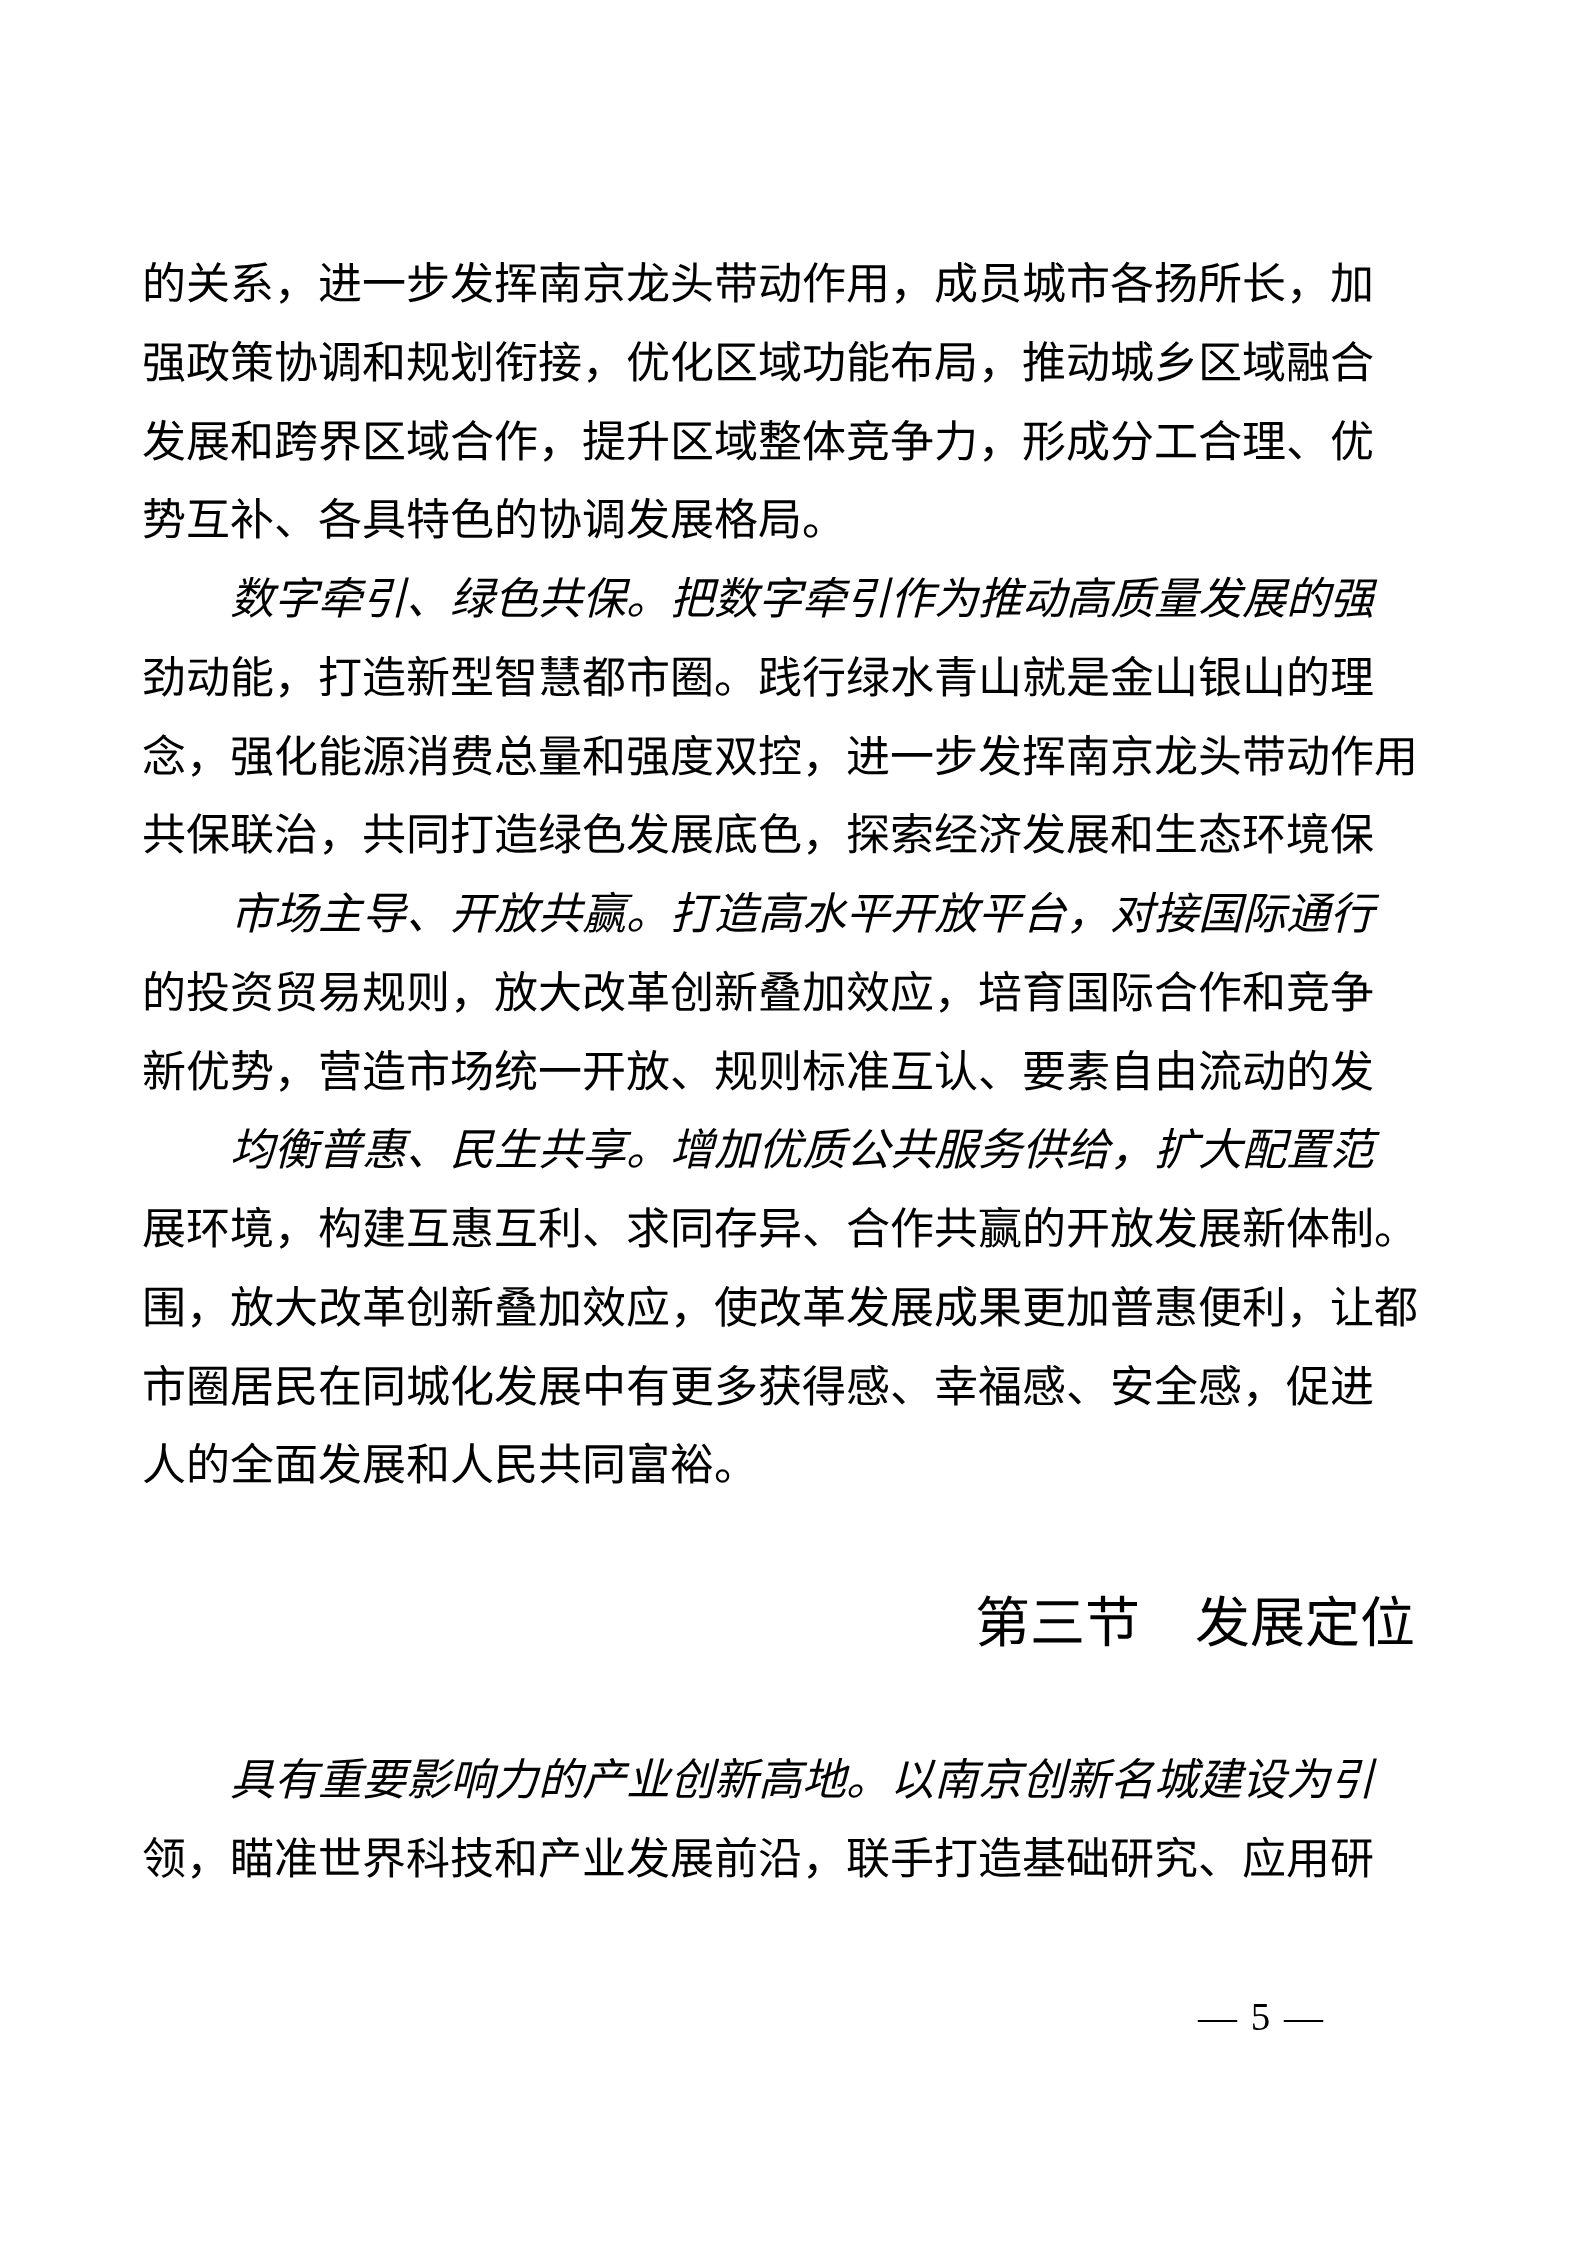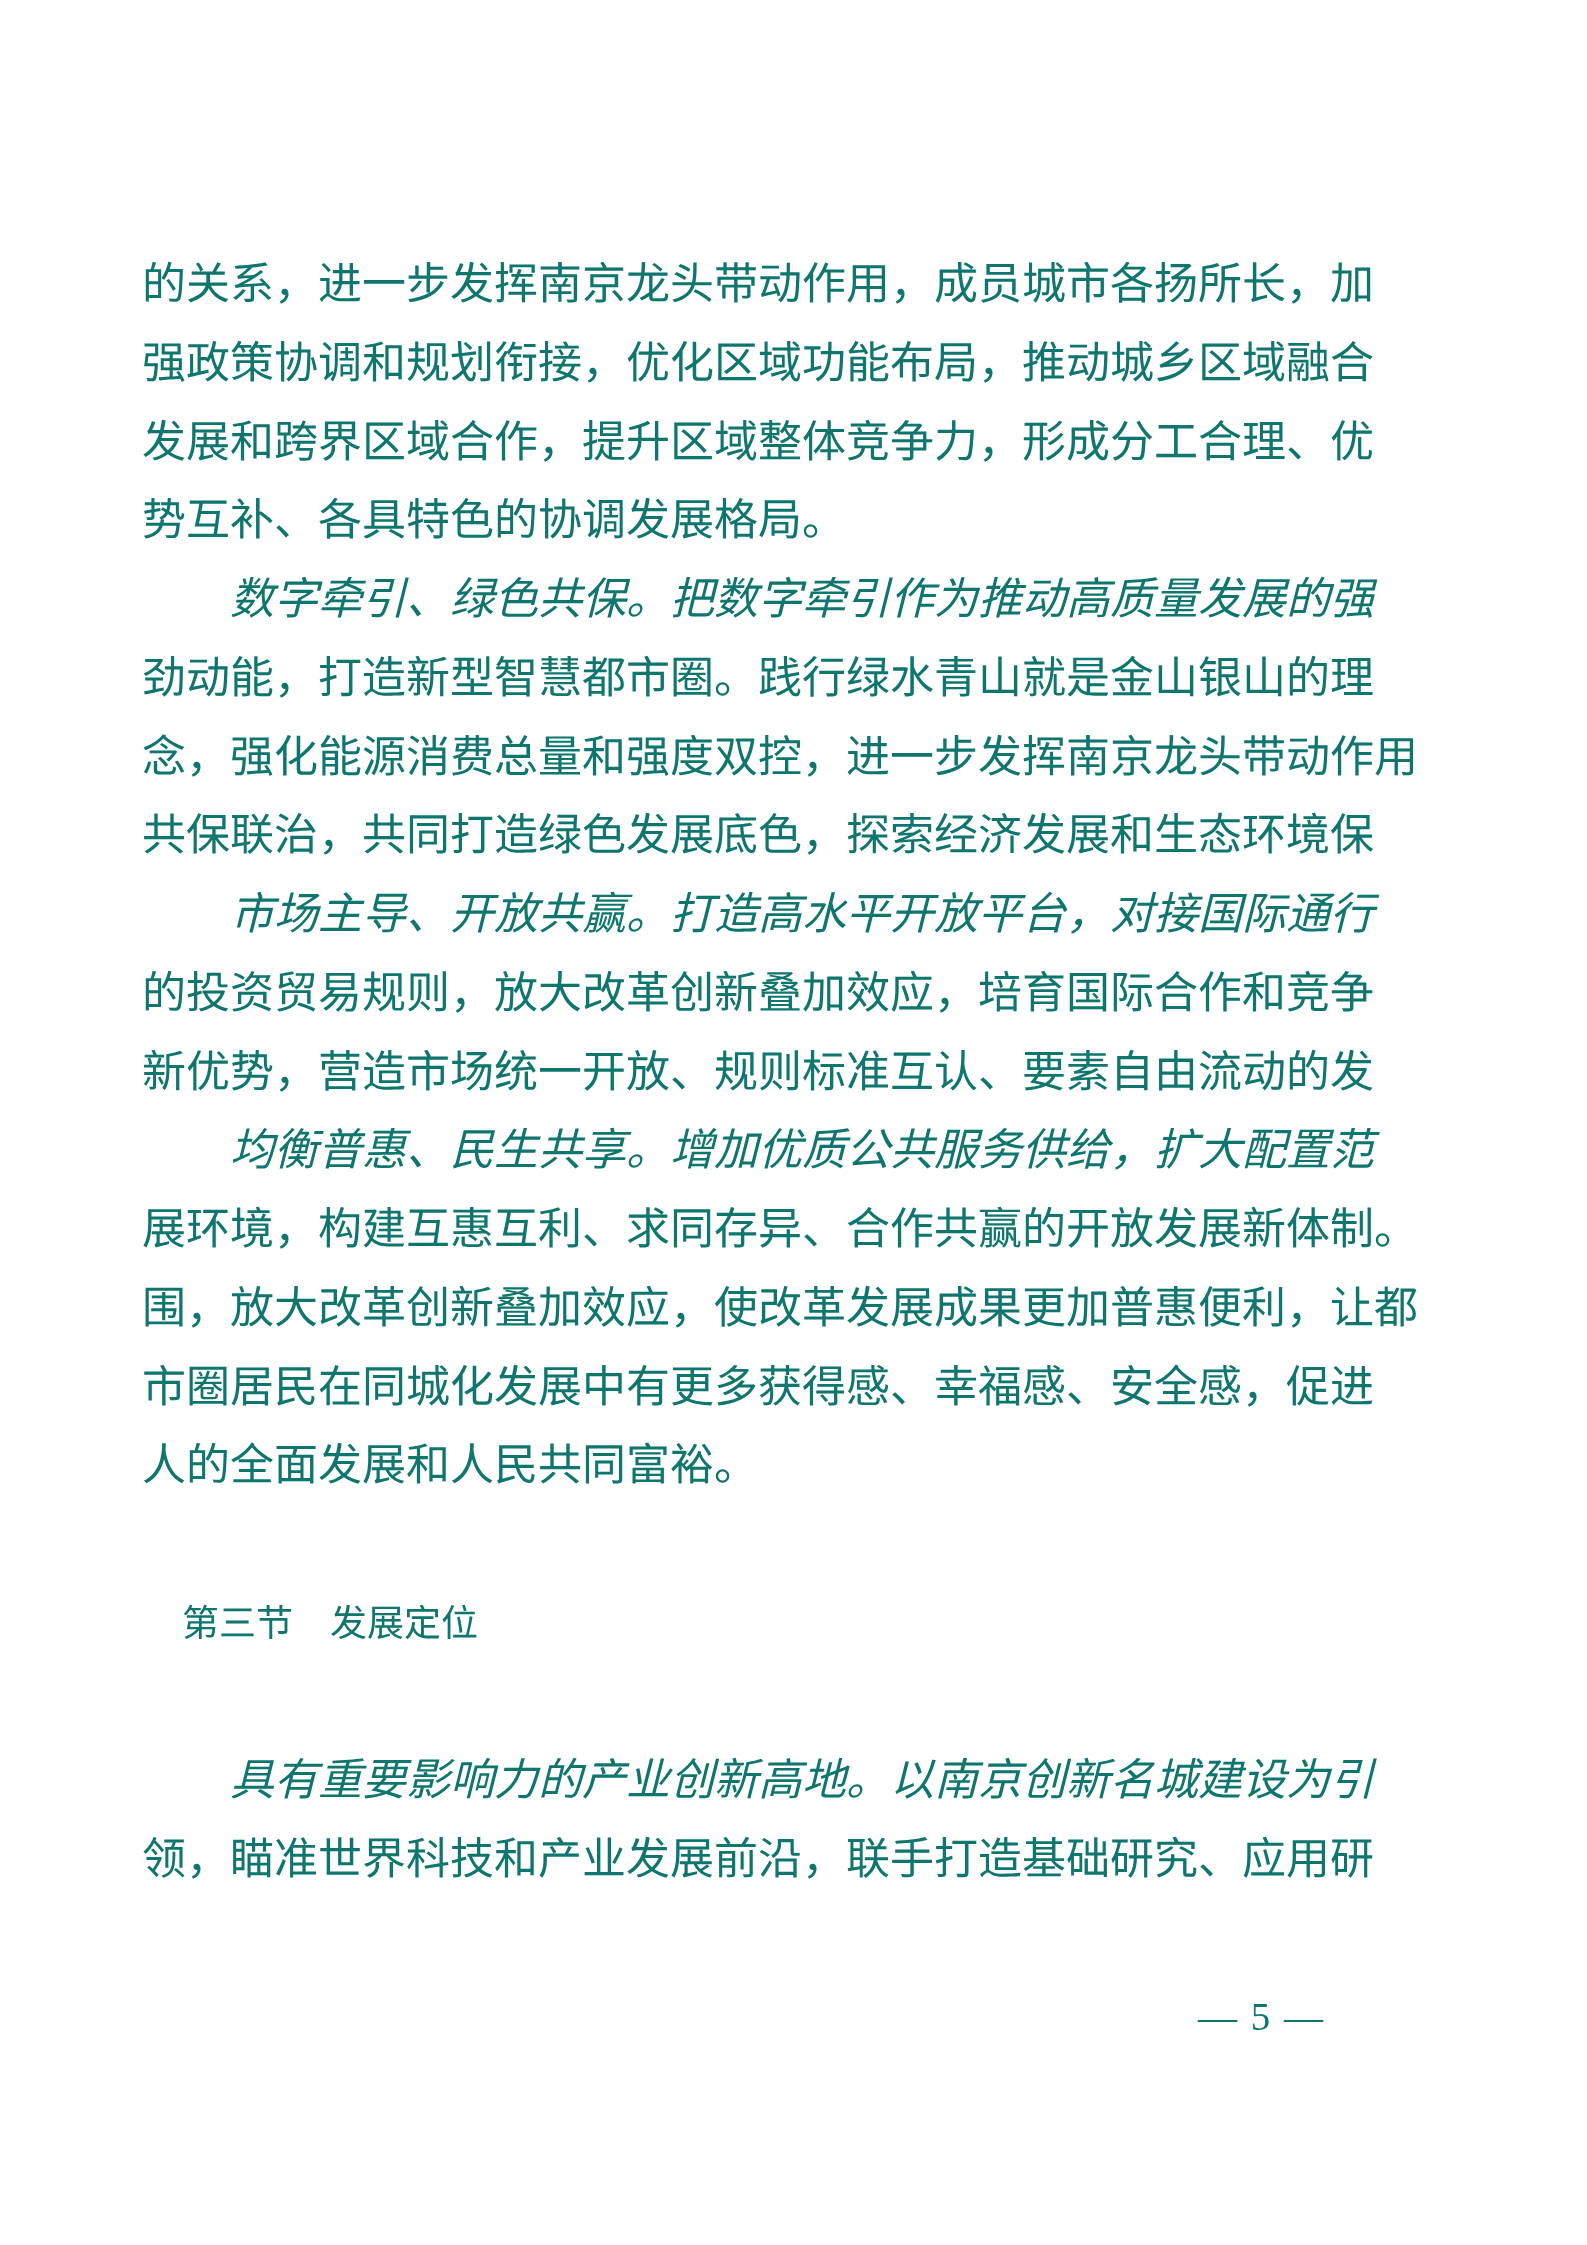--- a/index.html
+++ b/index.html
@@ -2,21 +2,21 @@
 <html lang="zh-CN"><head>
 <meta charset="utf-8">
 <style>
   html, body { margin: 0; padding: 0; background: #e8e8e8; }
   .page {
     position: relative;
     width: 1587px;
     height: 2245px;
     background: #ffffff;
     font-family: "Liberation Serif", serif;
-    color: #0f766e;
+    color: #000000;
     overflow: hidden;
     margin: 0 auto;
   }
   .text-block {
     position: absolute;
     left: 142px;
     top: 246px;
     width: 1233px;
     font-size: 44px;
   }
@@ -24,22 +24,22 @@
     line-height: 78.75px;
     height: 78.75px;
     white-space: nowrap;
   }
   .line.indent { padding-left: 88px; font-style: italic; }
   .section-heading {
     line-height: 78.75px;
     height: 78.75px;
     margin-top: 78.75px;
     margin-bottom: 78.75px;
-    text-align: left;
-    font-size: 37px;
+    text-align: right;
+    font-size: 55px;
     position: relative;
     left: 40px;
     white-space: nowrap;
   }
   .page-footer {
     position: absolute;
     top: 1996px;
     left: 1198px;
     font-size: 39px;
     line-height: 42px;

